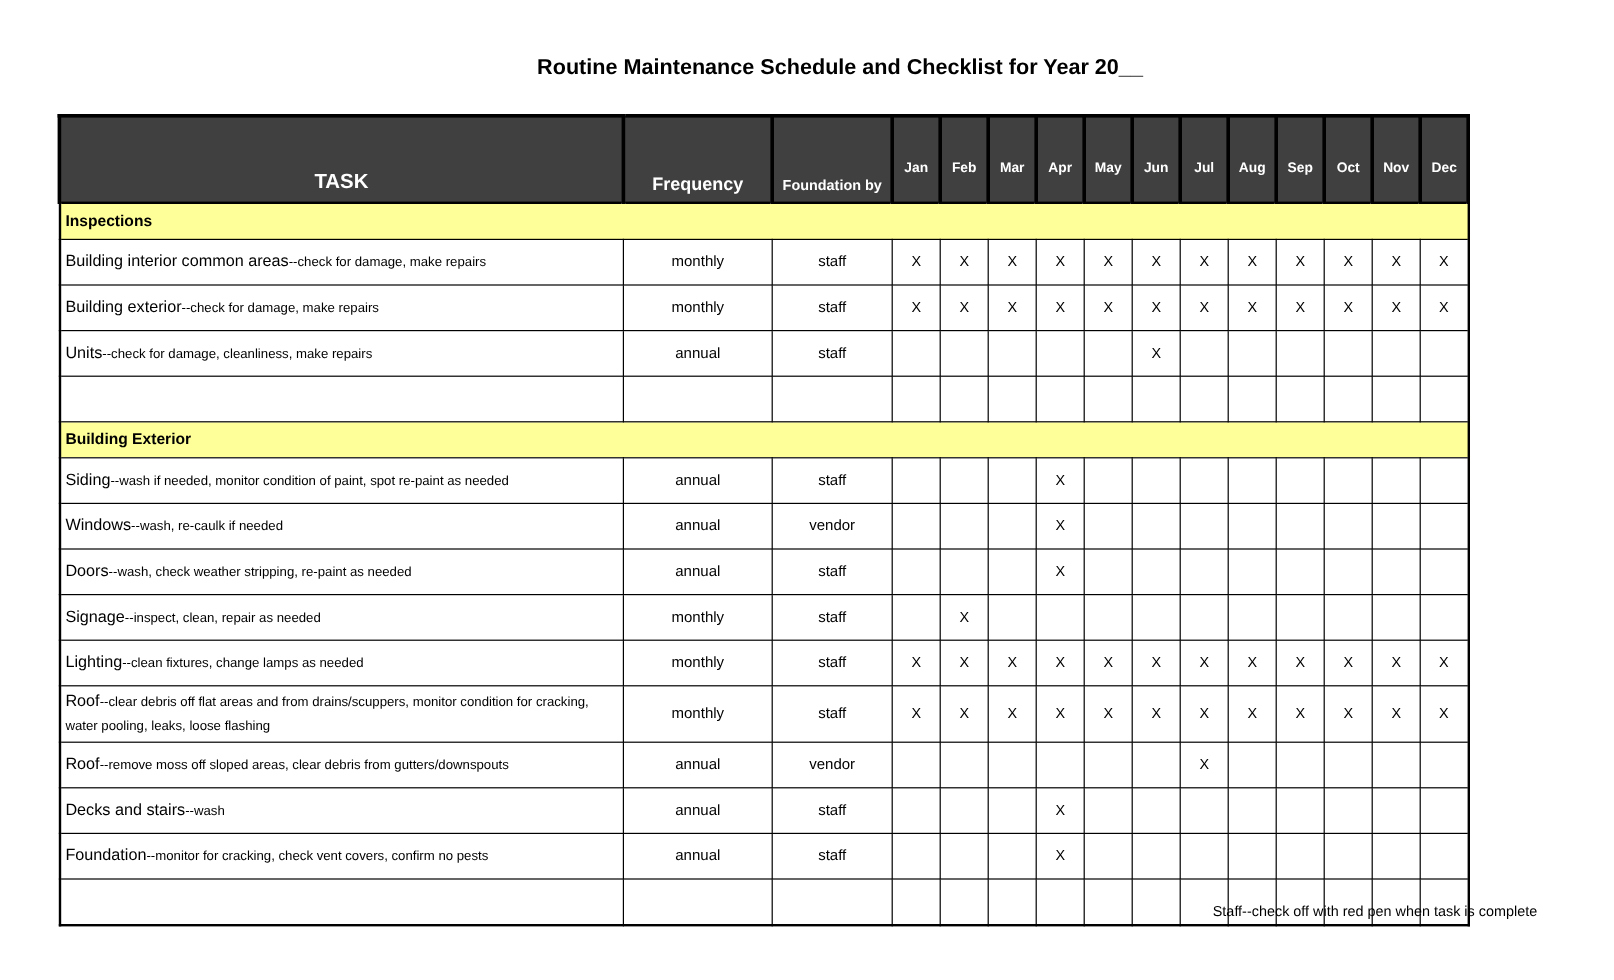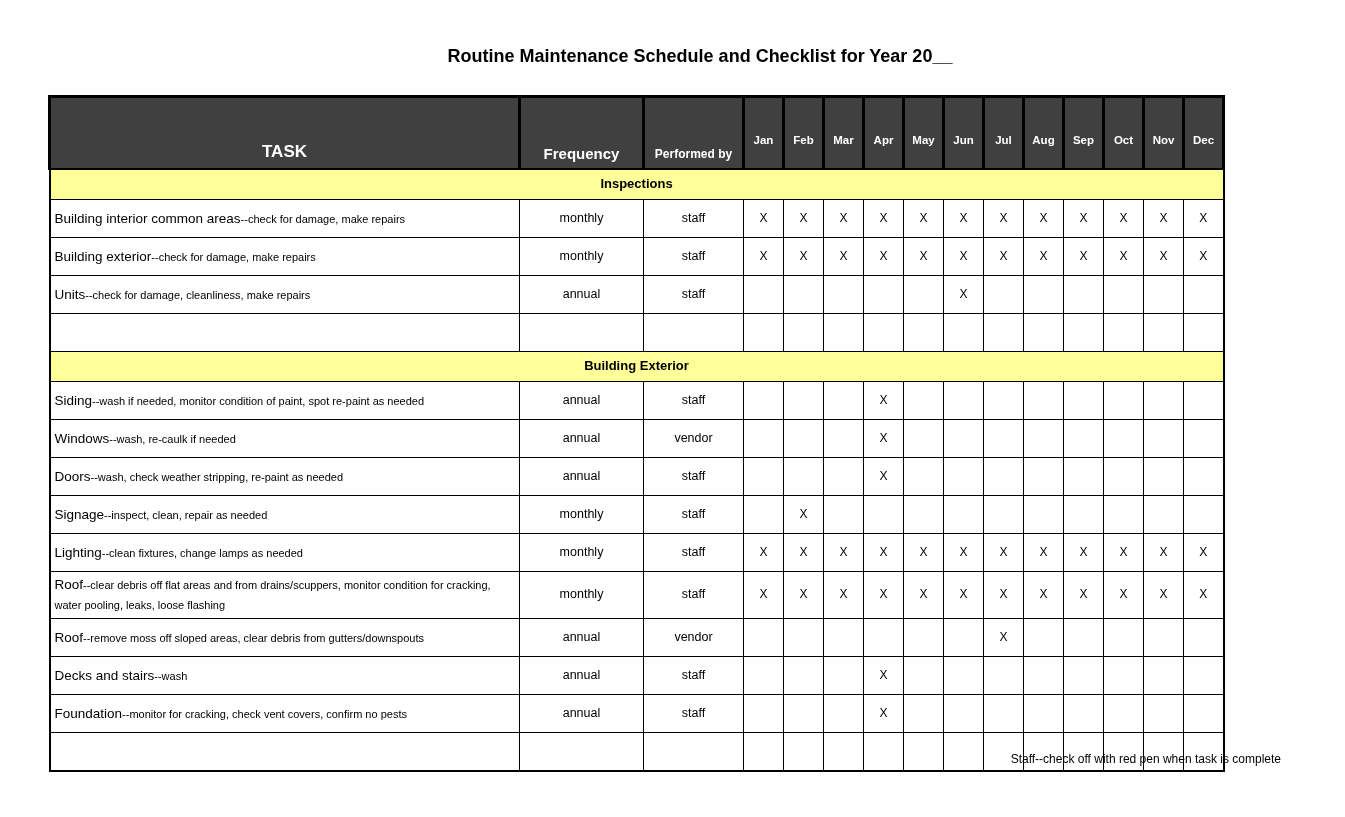--- a/index.html
+++ b/index.html
@@ -60,21 +60,21 @@
   td {
     border: 1px solid #000000;
     color: #000000;
     background: #ffffff;
     overflow: hidden;
   }
   td.section {
     background: #ffff99;
     font-size: 13px;
     font-weight: bold;
-    text-align: center;
+    text-align: left;
     vertical-align: middle;
     padding: 3px 4px 5px 4px;
     height: 21px;
   }
   tr.task-row td { height: 31px; }
   td.task {
     text-align: left;
     vertical-align: middle;
     padding: 2px 3px 4px 4px;
     line-height: 1.25;
@@ -125,21 +125,21 @@
         <col class="c-month">
       <col class="c-month">
         <col class="c-month">
         <col class="c-month">
         <col class="c-month">
     </colgroup>
     <thead>
       <tr>
         <th class="th-task">TASK</th>
         <th class="th-freq">Frequency</th>
-        <th class="th-perf">Performed by</th>
+        <th class="th-perf">Foundation by</th>
         <th class="th-month">Jan</th>
         <th class="th-month">Feb</th>
         <th class="th-month">Mar</th>
         <th class="th-month">Apr</th>
         <th class="th-month">May</th>
         <th class="th-month">Jun</th>
         <th class="th-month">Jul</th>
         <th class="th-month">Aug</th>
         <th class="th-month">Sep</th>
         <th class="th-month">Oct</th>

